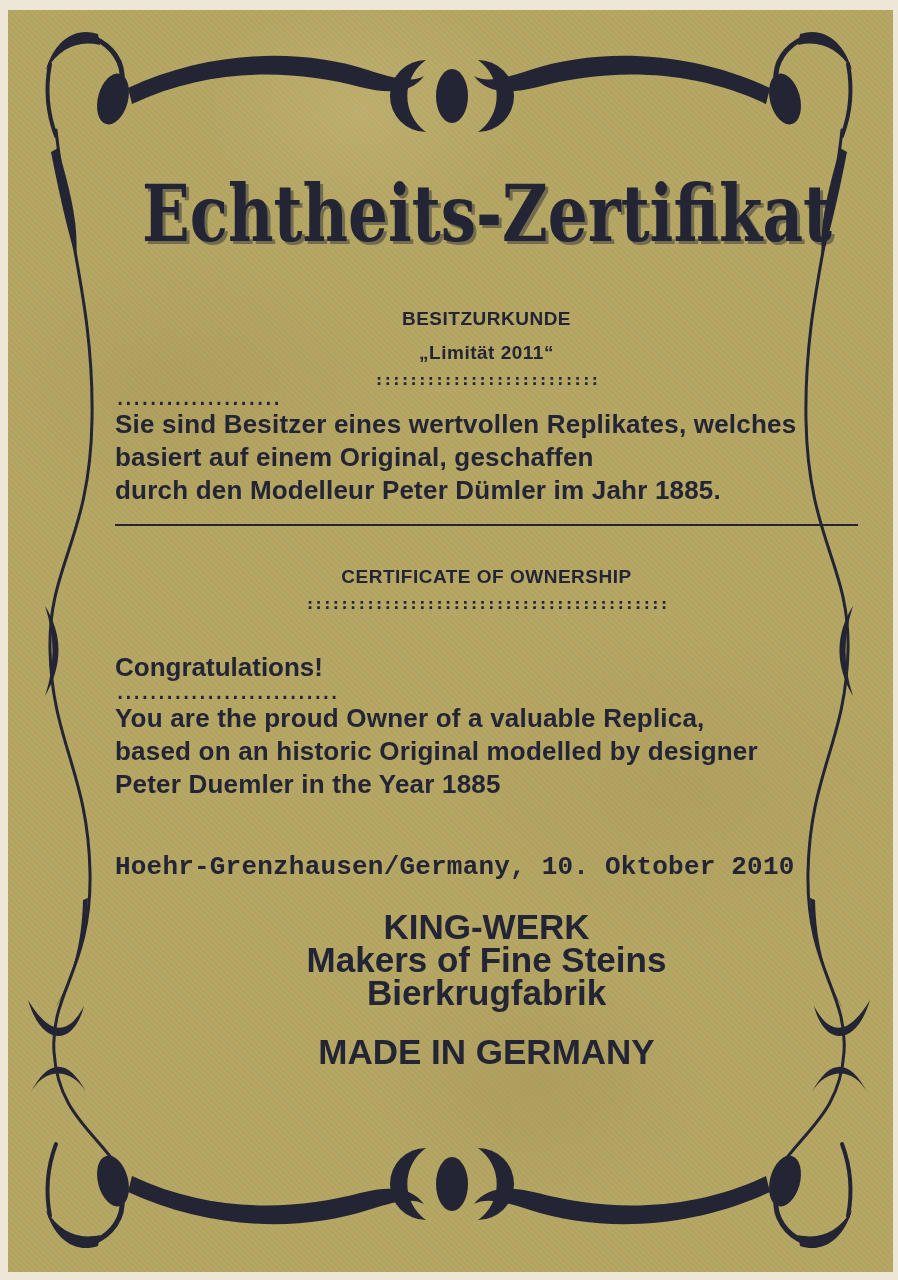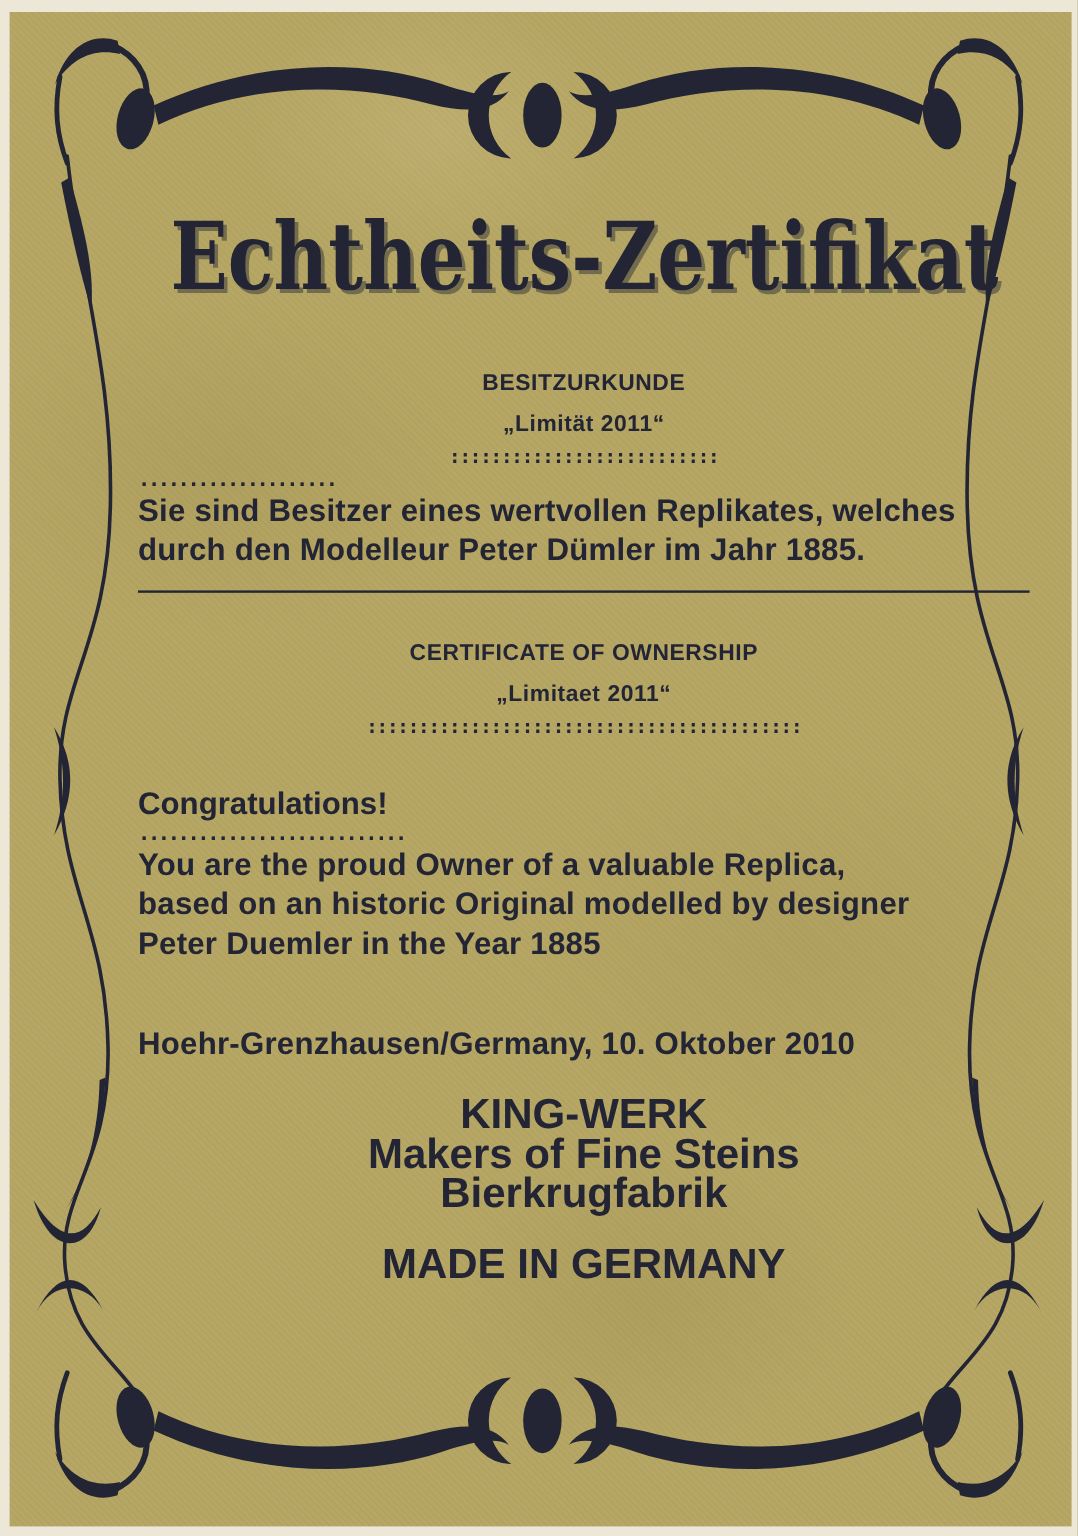--- a/index.html
+++ b/index.html
@@ -46,21 +46,21 @@
     font-weight:bold;font-size:17px;line-height:18px;
     letter-spacing:-2px;white-space:nowrap;text-align:left;
   }
   .body-line{font-size:26px;line-height:33px;letter-spacing:.2px;text-align:left;}
   .salutation{font-size:26px;line-height:34px;text-align:left;}
   .rule{border:none;border-top:2px solid var(--ink);width:100%;margin-top:17px;margin-bottom:0;}
   .mt-german{margin-top:20px;}
   .mt-grat{margin-top:30px;}
   .mt-cert{margin-top:34px;}
   .mt-congrats{margin-top:36px;}
-  .mt-date{margin-top:50px;}
+  .mt-date{margin-top:50px;font-family:Liberation Mono, monospace;}
   .mt-company{margin-top:26px;}
   .mt-made{margin-top:26px;}
   .footer-center{font-size:35px;line-height:33px;}
 </style>
 </head>
 <body>
 
 <div class="paper">
 
   <svg class="border-art" width="898" height="1280" viewBox="0 0 898 1280" aria-hidden="true">
@@ -116,26 +116,26 @@
         <text x="370" y="93" text-anchor="middle" textLength="690" lengthAdjust="spacingAndGlyphs" font-family="DejaVu Serif, serif" font-weight="bold" font-size="78" fill="#232534">Echtheits-Zertifikat</text>
       </svg>
     </div>
 
     <div class="ctr heading mt-german">BESITZURKUNDE</div>
     <div class="ctr heading">„Limität 2011“</div>
     <div class="ctr colon-sep">::::::::::::::::::::::::::</div>
 
     <div class="dot-sep">....................</div>
     <div class="body-line">Sie sind Besitzer eines wertvollen Replikates, welches</div>
+    <div class="body-line">basiert auf einem Original, geschaffen</div>
     <div class="body-line">durch den Modelleur Peter Dümler im Jahr 1885.</div>
 
     <hr class="rule">
 
     <div class="ctr heading mt-cert">CERTIFICATE OF OWNERSHIP</div>
-    <div class="ctr heading">„Limitaet 2011“</div>
     <div class="ctr colon-sep">::::::::::::::::::::::::::::::::::::::::::</div>
 
     <div class="salutation mt-congrats">Congratulations!</div>
     <div class="dot-sep">...........................</div>
     <div class="body-line">You are the proud Owner of a valuable Replica,</div>
     <div class="body-line">based on an historic Original modelled by designer</div>
     <div class="body-line">Peter Duemler in the Year 1885</div>
 
     <div class="body-line mt-date">Hoehr-Grenzhausen/Germany, 10. Oktober 2010</div>
 

